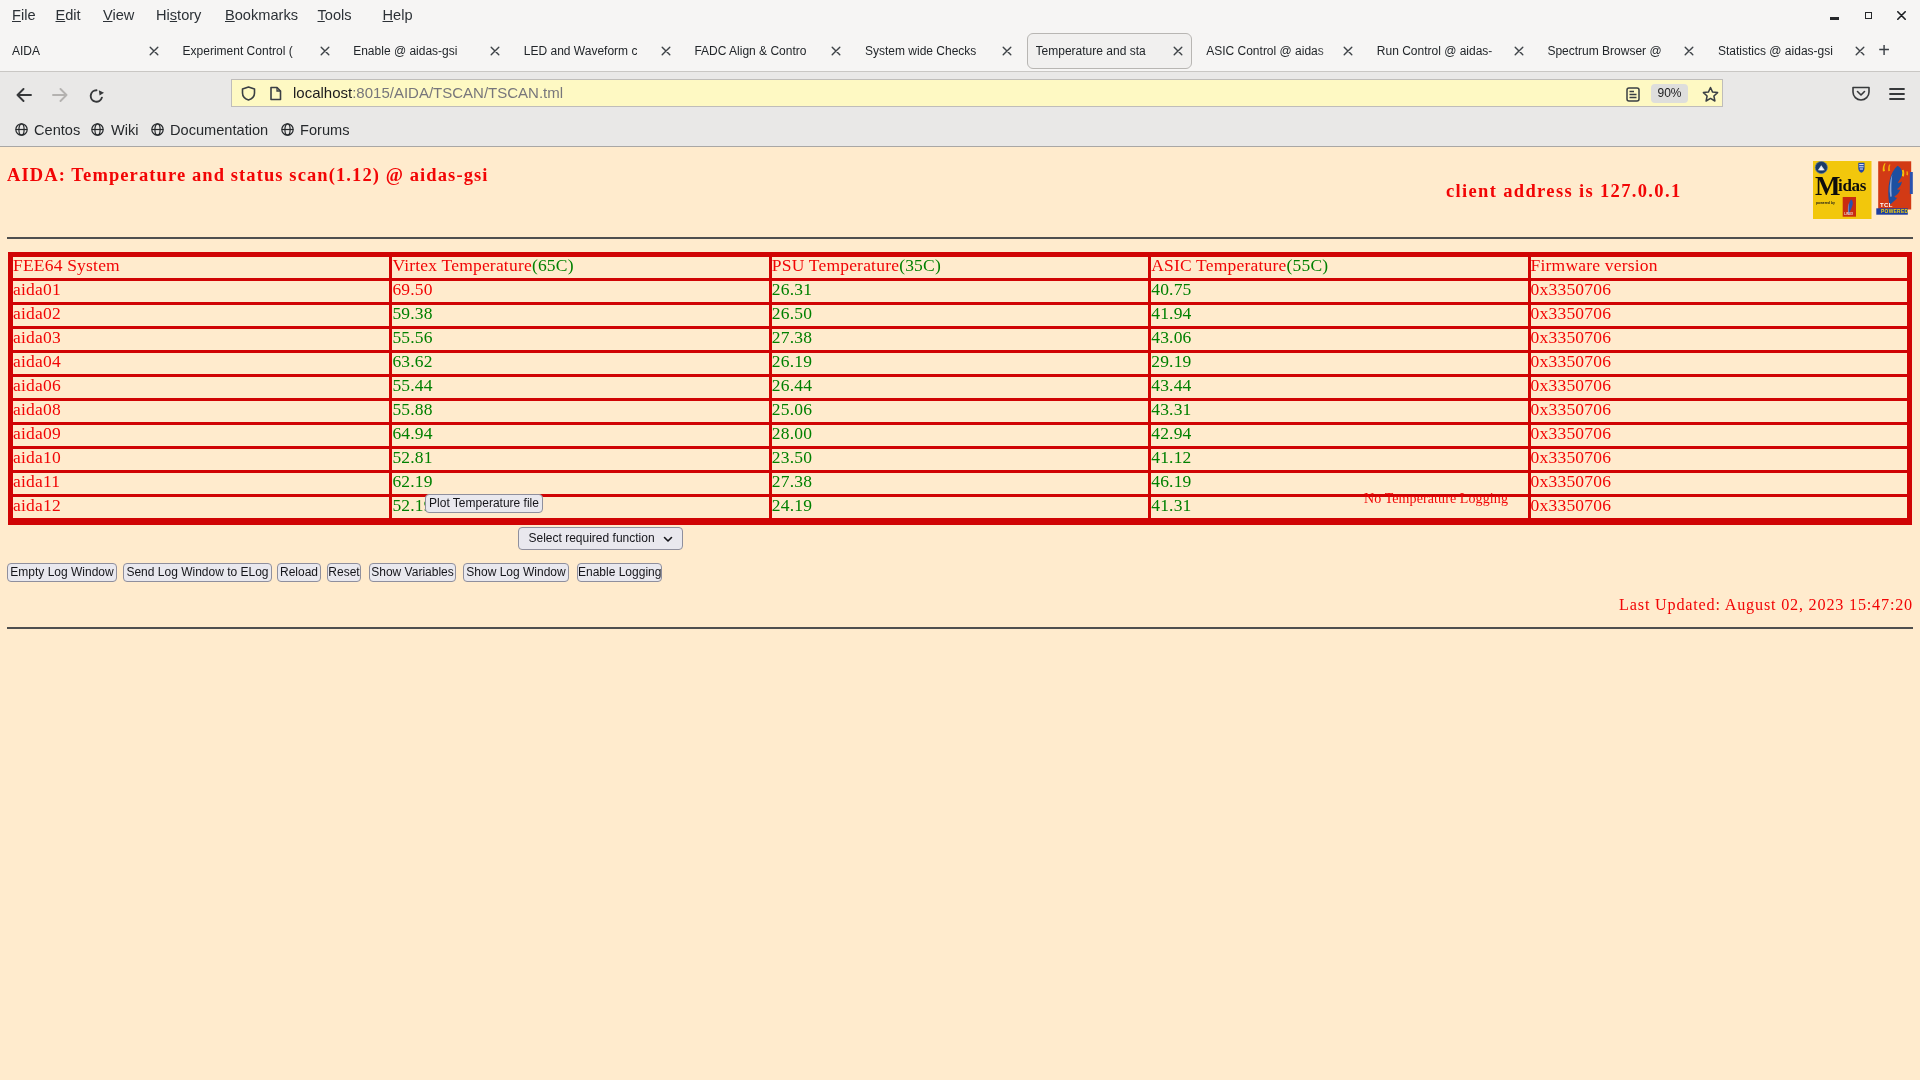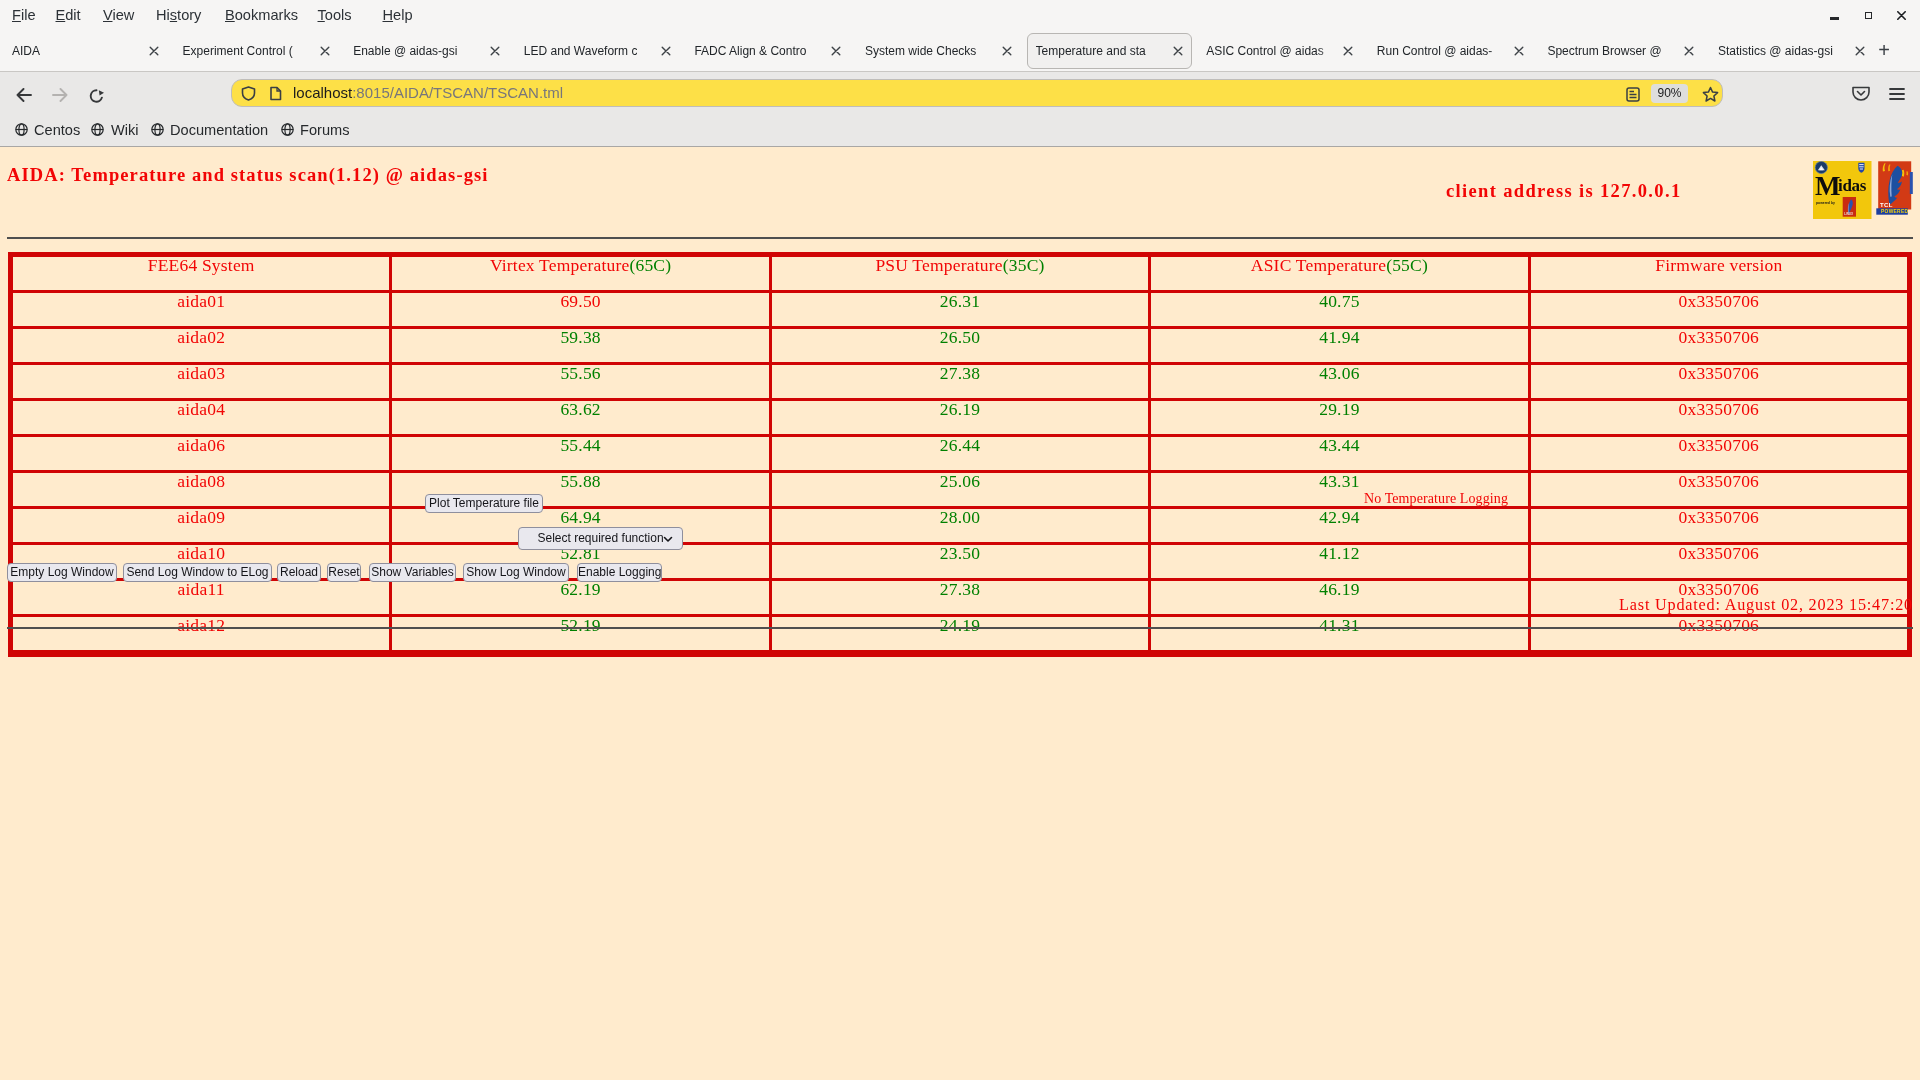--- a/index.html
+++ b/index.html
@@ -16,46 +16,46 @@
 
 .tabbar { position:absolute; top:30px; left:0; width:1920px; height:42px; background:#f6f5f4; border-bottom:1px solid #c9c7c4; }
 .tab { position:absolute; top:0; height:42px; width:170.6px; }
 .tab .lbl { position:absolute; left:12px; top:0; height:42px; line-height:42px; font-size:12px; color:#22262a; white-space:nowrap; overflow:hidden; max-width:137px; }
 .tab .lbl.fade { max-width:136px; -webkit-mask-image:linear-gradient(to right, black 112px, transparent 133px); mask-image:linear-gradient(to right, black 112px, transparent 133px); }
 .tab .cl { position:absolute; left:149px; top:16px; }
 .tab.active .bg { position:absolute; left:3px; top:3px; width:165px; height:36px; background:#f1f0ef; border:1px solid #b8b6b3; border-radius:6px; }
 .newtab { position:absolute; top:0; height:42px; line-height:40px; font-size:20px; color:#3a3f44; left:1876px; width:16px; text-align:center; font-weight:300; }
 
 .toolbars { position:absolute; top:72px; left:0; width:1920px; height:75px; background:#e9e8e7; border-bottom:1px solid #a9a7a5; }
-.urlbar { position:absolute; left:231px; top:7px; width:1492px; height:28px; background:#fde047; border:1px solid #bfbdba; border-radius:11px; }
+.urlbar { position:absolute; left:231px; top:7px; width:1492px; height:28px; background:#fef9c3; border:1px solid #bfbdba; border-radius:0; }
 .urltext { position:absolute; left:61px; top:0; height:26px; line-height:26px; font-size:15px; color:#1b1b1d; white-space:nowrap; }
 .urltext .gray { color:#77767b; }
 .zoompill { position:absolute; left:1419px; top:4px; width:37px; height:19px; background:#dededc; border-radius:4px; font-size:12px; color:#1b1b1d; text-align:center; line-height:19px; }
 .navicon { position:absolute; top:0; }
 
 .bmtext { position:absolute; top:0; font-size:14.6px; color:#26292c; line-height:30px; }
 
 
 .content { position:absolute; top:147px; left:0; width:1920px; height:933px; background:#ffebcd; font-family:"Liberation Serif", serif; }
 .head1 { position:absolute; left:7px; top:18px; font-size:18.5px; letter-spacing:1.1px; font-weight:bold; color:#f20505; }
 .head2 { position:absolute; left:1446px; top:34px; font-size:18.5px; letter-spacing:1.35px; font-weight:bold; color:#f20505; }
 .hr1 { position:absolute; left:7px; top:90px; width:1906px; height:2px; background:#4f4f4f; }
 .hr2 { position:absolute; left:7px; top:480px; width:1906px; height:2px; background:#4f4f4f; }
 
 .ttable { position:absolute; left:8px; top:105px; width:1904px; display:grid; grid-template-columns:repeat(5, 1fr); gap:3px; padding:5px 5px 7px 5px; background:#d00404; }
-.ttable div { background:#ffebcd; height:33px; line-height:17px; text-align:center; font-size:17.5px; letter-spacing:0.2px; color:#f20505; }
+.ttable div { background:#ffebcd; height:21px; line-height:17px; text-align:left; font-size:17.5px; letter-spacing:0.2px; color:#f20505; }
 .ttable div.g { color:#008000; }
 .ttable div span.g { color:#008000;margin-top:21px; }
 
 .plotrow { position:absolute; left:8px; top:347px; width:1904px; }
 .plotbtn { position:absolute; left:417px; width:118px; top:0; height:19px; background:#e9e8ee; border:1px solid #8f8f9d; border-radius:4px; font-size:12px; color:#15151a; text-align:center; line-height:16.5px; font-family:"Liberation Sans",sans-serif; }
 .notemp { position:absolute; left:952px; width:952px; top:-3px; text-align:center; font-size:14px; letter-spacing:0.1px; color:#f20505; }
 
 .sysline { position:absolute; left:8px; top:380px; font-size:17.2px; letter-spacing:0.4px; color:#f20505; }
-.sysselect { position:absolute; left:517.5px; top:379.5px; width:165px; height:23.5px; background:#e9e8ee; border:1px solid #8f8f9d; border-radius:4px; font-family:"Liberation Sans",sans-serif; font-size:12px; color:#15151a; line-height:21.5px; padding-left:19px; }
+.sysselect { position:absolute; left:517.5px; top:379.5px; width:165px; height:23.5px; background:#e9e8ee; border:1px solid #8f8f9d; border-radius:4px; font-family:"Liberation Sans",sans-serif; font-size:12px; color:#15151a; line-height:21.5px; padding-left:10px; }
 .sysselect .chev { position:absolute; right:9px; top:4px; }
 
 .btnrow { position:absolute; left:0; top:415.5px; width:1920px; height:19px; font-family:"Liberation Sans",sans-serif; }
 .btnrow .b { position:absolute; top:0; height:19px; background:#e9e8ee; border:1px solid #8f8f9d; border-radius:4px; font-size:12px; color:#15151a; text-align:center; line-height:16.5px; white-space:nowrap; overflow:hidden; }
 .lastupd { position:absolute; right:7px; top:449px; font-size:16.2px; letter-spacing:0.8px; color:#f20505; }
 </style>
 </head>
 <body>
 
 <div class="menubar">

